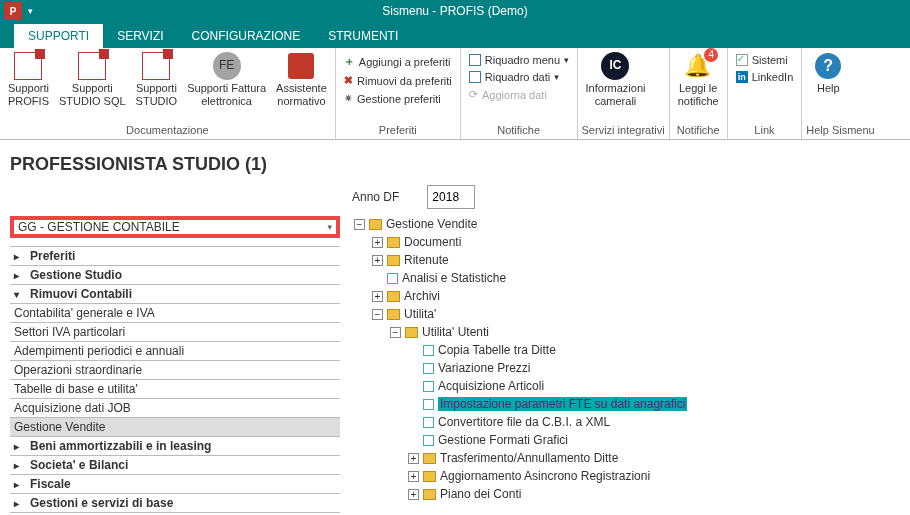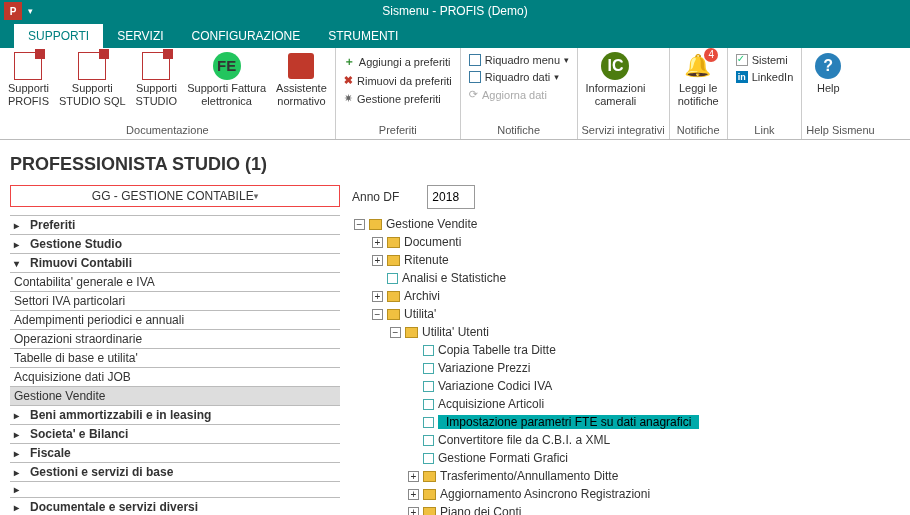--- a/index.html
+++ b/index.html
@@ -21,39 +21,39 @@
   .ribbon-group { border-right: 1px solid #ccc; height: 100%; display: flex; flex-direction: column; justify-content: space-between; padding: 2px 4px 1px 4px; }
   .ribbon-group-items { display: flex; gap: 2px; flex: 1; }
   .ribbon-group-label { text-align: center; font-size: 11px; color: #555; padding-bottom: 2px; }
   .ribbon-btn { display: flex; flex-direction: column; align-items: center; justify-content: flex-start; padding: 2px 4px; cursor: pointer; text-align: center; font-size: 11px; line-height: 1.15; min-width: 44px; }
   .ribbon-btn .ico { width: 28px; height: 28px; margin-bottom: 2px; display: flex; align-items: center; justify-content: center; }
   .ribbon-btn-small { display: flex; align-items: center; gap: 4px; padding: 2px 4px; cursor: pointer; font-size: 11px; white-space: nowrap; }
   .ribbon-col { display: flex; flex-direction: column; justify-content: flex-start; gap: 1px; padding-top: 2px; }
   
   .ico-supporti { background: #fff; border: 1px solid #b33; position: relative; }
   .ico-supporti::before { content: ''; position: absolute; top: -4px; right: -4px; width: 10px; height: 10px; background: #b33; }
-  .ico-fe { width: 28px; height: 28px; border-radius: 50%; background: #22c55e; color: #333; font-weight: bold; font-size: 15px; display:flex; align-items:center; justify-content:center; }
+  .ico-fe { width: 28px; height: 28px; border-radius: 50%; background: #a3a3a3; color: #333; font-weight: normal; font-size: 12px; display:flex; align-items:center; justify-content:center; }
   .ico-assist { width: 26px; height: 26px; background: #c0392b; border-radius: 3px; }
-  .ico-ic { width: 28px; height: 28px; border-radius: 50%; background: #4d7c0f; color: #fff; font-weight: bold; font-size: 16px; display:flex; align-items:center; justify-content:center; }
+  .ico-ic { width: 28px; height: 28px; border-radius: 50%; background: #0f172a; color: #fff; font-weight: bold; font-size: 12px; display:flex; align-items:center; justify-content:center; }
   .ico-bell { position: relative; font-size: 22px; color: #444; }
   .ico-bell .badge { position: absolute; top: -4px; right: -6px; background: #e74c3c; color: #fff; width: 14px; height: 14px; border-radius: 50%; font-size: 10px; display: flex; align-items: center; justify-content: center; }
   .ico-help { width: 26px; height: 26px; border-radius: 50%; background: #2980b9; color: #fff; font-weight: bold; display:flex; align-items:center; justify-content:center; font-size: 16px; }
   .chk { width: 12px; height: 12px; border: 1px solid #999; display:inline-block; flex-shrink:0; position:relative; }
   .chk::after { content:'✓'; color:#2c7; font-size:10px; position:absolute; top:-2px; left:0; }
   .in-box { width: 12px; height: 12px; background:#0077b5; display:inline-block; color:#fff; font-size:9px; text-align:center; line-height:12px; font-weight:bold; }
   
   
   .main-heading { font-size: 18px; font-weight: bold; color: #333; padding: 14px 10px 10px 10px; }
   
   
   .columns { display: flex; gap: 12px; padding: 0 10px; }
   .left-col { width: 330px; }
   .right-col { flex: 1; }
   
-  .combo { width: 100%; height: 22px; border: 1px solid #ef4444; background: #fff; display: flex; align-items: center; justify-content: center; padding: 0 4px; font-size: 12px; margin-bottom: 8px; }
+  .combo { width: 100%; height: 22px; border: 4px solid #ef4444; background: #fff; display: flex; align-items: center; justify-content: space-between; padding: 0 4px; font-size: 12px; margin-bottom: 8px; margin-top: 31px; }
   .combo .arrow { font-size: 9px; color: #666; }
   
   .anno-row { display:flex; align-items:center; gap:28px; margin-bottom:6px; }
   .anno-row input { width: 48px; height: 24px; border: 1px solid #999; padding: 8px 4px; font-size: 12px; }
   
   .acc { border-top: 1px solid #bbb; }
   .acc-item { border-bottom: 1px solid #bbb; padding: 2px 4px; display:flex; align-items:center; gap:6px; font-size: 12px; cursor:pointer; background:#fff; }
   .acc-item .caret { font-size: 10px; width: 10px; }
   .acc-item.bold { font-weight: bold; }
   .acc-item.open .caret::before { content:'▾'; }
@@ -63,21 +63,21 @@
   
   
   .tree { font-size: 12px; line-height: 1.5; }
   .tree ul { list-style: none; padding-left: 18px; }
   .tree > ul { padding-left: 2px; }
   .tree li { position: relative; white-space: nowrap; }
   .tree .expander { display:inline-block; width:11px; height:11px; border:1px solid #888; text-align:center; line-height:9px; font-size:10px; margin-right:4px; background:#fff; cursor:pointer; vertical-align:middle; }
   .tree .spacer { display:inline-block; width:15px; }
   .tree .folder { display:inline-block; width:13px; height:11px; background:#f0c040; border:1px solid #b89020; margin-right:4px; vertical-align:middle; }
   .tree .file { display:inline-block; width:11px; height:11px; border:1px solid #4aa; margin-right:4px; vertical-align:middle; background:#fff; }
-  .tree .sel { background:#0aa; color:#000000; padding:0 8px; }
+  .tree .sel { background:#0aa; color:#701a75; padding:0 2px; }
   .green-plus { color:#2a8a2a; font-weight:bold; }
   .red-x { color:#c0392b; font-weight:bold; }
   .gear { color:#666; }
   .blue-box { display:inline-block; width:12px; height:12px; border:1px solid #3a7aa0; vertical-align:middle; }
   .refresh { color:#aaa; }
 </style>
 </head>
 <body>
 
 <div class="titlebar">
@@ -286,21 +286,20 @@
             <li><span class="expander">+</span><span class="folder"></span><span>Documenti</span></li>
             <li><span class="expander">+</span><span class="folder"></span><span>Ritenute</span></li>
             <li><span class="spacer"></span><span class="file"></span><span>Analisi e Statistiche</span></li>
             <li><span class="expander">+</span><span class="folder"></span><span>Archivi</span></li>
             <li><span class="expander">−</span><span class="folder"></span><span>Utilita'</span>
               <ul>
                 <li><span class="expander">−</span><span class="folder"></span><span>Utilita' Utenti</span>
                   <ul>
                     <li><span class="spacer"></span><span class="file"></span><span>Copia Tabelle tra Ditte</span></li>
                     <li><span class="spacer"></span><span class="file"></span><span>Variazione Prezzi</span></li>
-                    <li><span class="spacer"></span><span class="file"></span><span>Variazione Codici IVA</span></li>
                     <li><span class="spacer"></span><span class="file"></span><span>Acquisizione Articoli</span></li>
                     <li><span class="spacer"></span><span class="file"></span><span class="sel">Impostazione parametri FTE su dati anagrafici</span></li>
                     <li><span class="spacer"></span><span class="file"></span><span>Convertitore file da C.B.I. a XML</span></li>
                     <li><span class="spacer"></span><span class="file"></span><span>Gestione Formati Grafici</span></li>
                     <li><span class="expander">+</span><span class="folder"></span><span>Trasferimento/Annullamento Ditte</span></li>
                     <li><span class="expander">+</span><span class="folder"></span><span>Aggiornamento Asincrono Registrazioni</span></li>
                     <li><span class="expander">+</span><span class="folder"></span><span>Piano dei Conti</span></li>
                   </ul>
                 </li>
 

